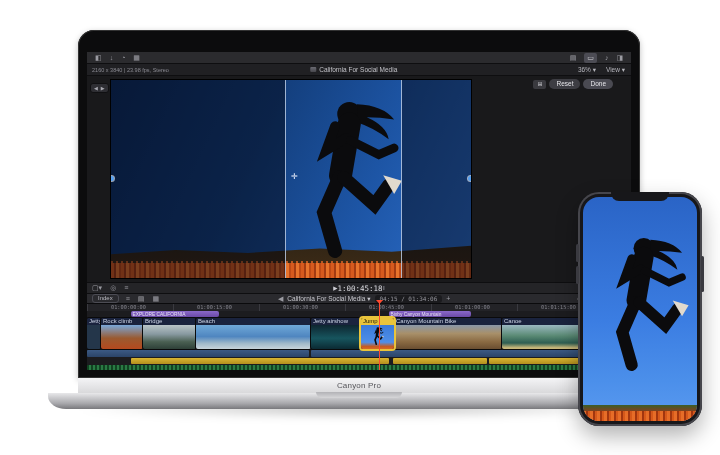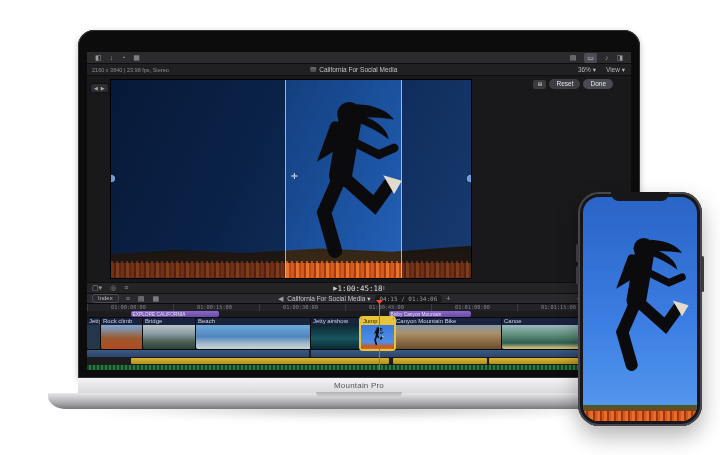--- a/index.html
+++ b/index.html
@@ -300,21 +300,21 @@
         </div>
       </div>
 
       <div class="playhead-cap"></div>
       <div class="playhead"></div>
 
     </div>
   </div>
 
   <div class="laptop-chin">
-    <span class="chin-label">Mountain Pro</span>
+    <span class="chin-label">Canyon Pro</span>
   </div>
   <div class="laptop-base">
     <div class="base-notch"></div>
   </div>
 
   <div class="iphone">
     <div class="btn-side btn-power"></div>
     <div class="btn-side btn-vol-a"></div>
     <div class="btn-side btn-vol-b"></div>
     <div class="iphone-screen">

